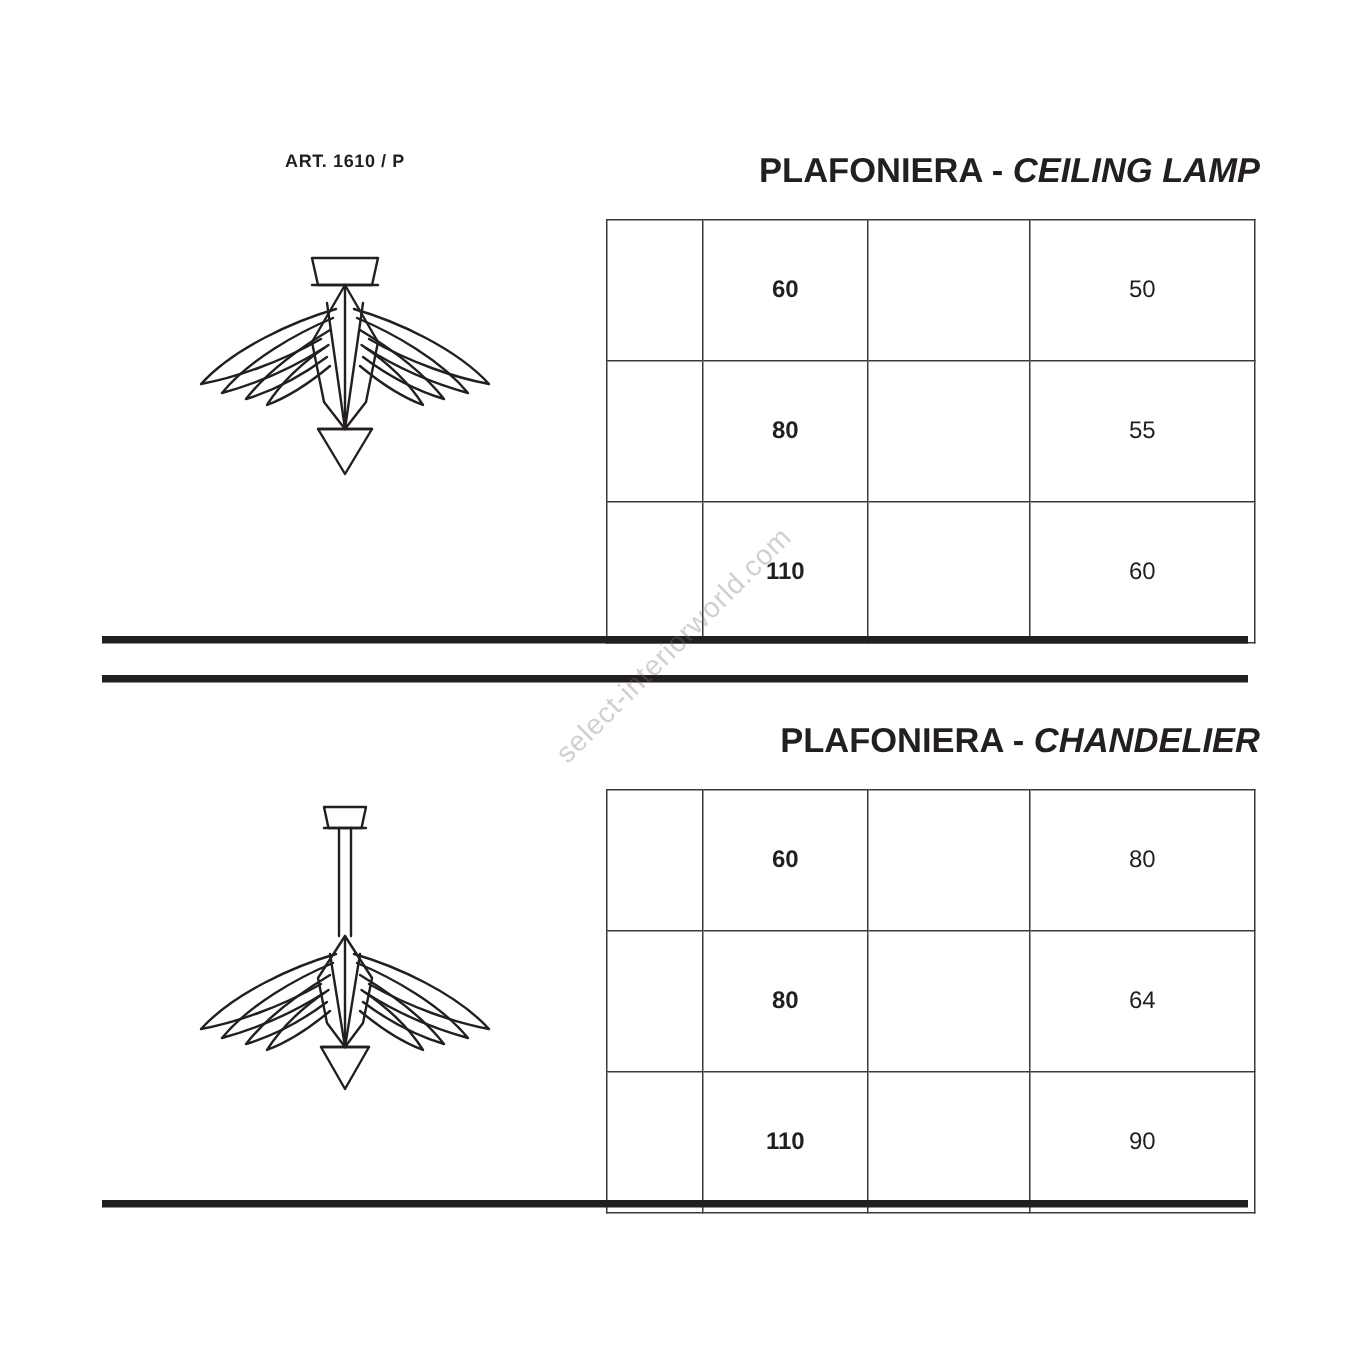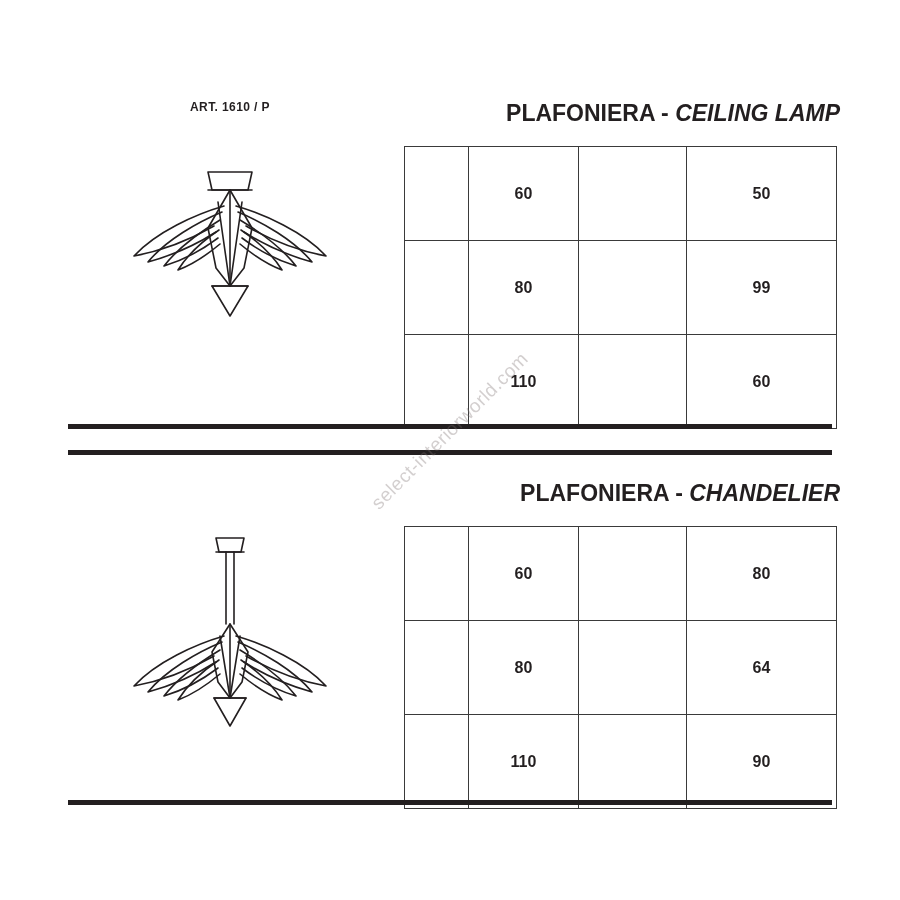--- a/index.html
+++ b/index.html
@@ -110,21 +110,21 @@
   }
   .col-a { width: 64px; }
   .col-b { width: 110px; }
   .col-c { width: 108px; }
   .col-d { width: 150px; }
 
   .cell-dim {
     font-weight: bold;
   }
   .cell-h {
-    font-weight: bold;
+    font-weight: normal;
   }
 
   
   .rule {
     position: absolute;
     left: 68px;
     width: 764px;
     height: 5px;
     background: #231f20;
   }
@@ -185,21 +185,21 @@
         <tr>
           <td></td>
           <td class="cell-dim">60</td>
           <td></td>
           <td class="cell-h">50</td>
         </tr>
         <tr>
           <td></td>
           <td class="cell-dim">80</td>
           <td></td>
-          <td class="cell-h">99</td>
+          <td class="cell-h">55</td>
         </tr>
         <tr>
           <td></td>
           <td class="cell-dim">110</td>
           <td></td>
           <td class="cell-h">60</td>
         </tr>
       </tbody>
     </table>
   </div>

